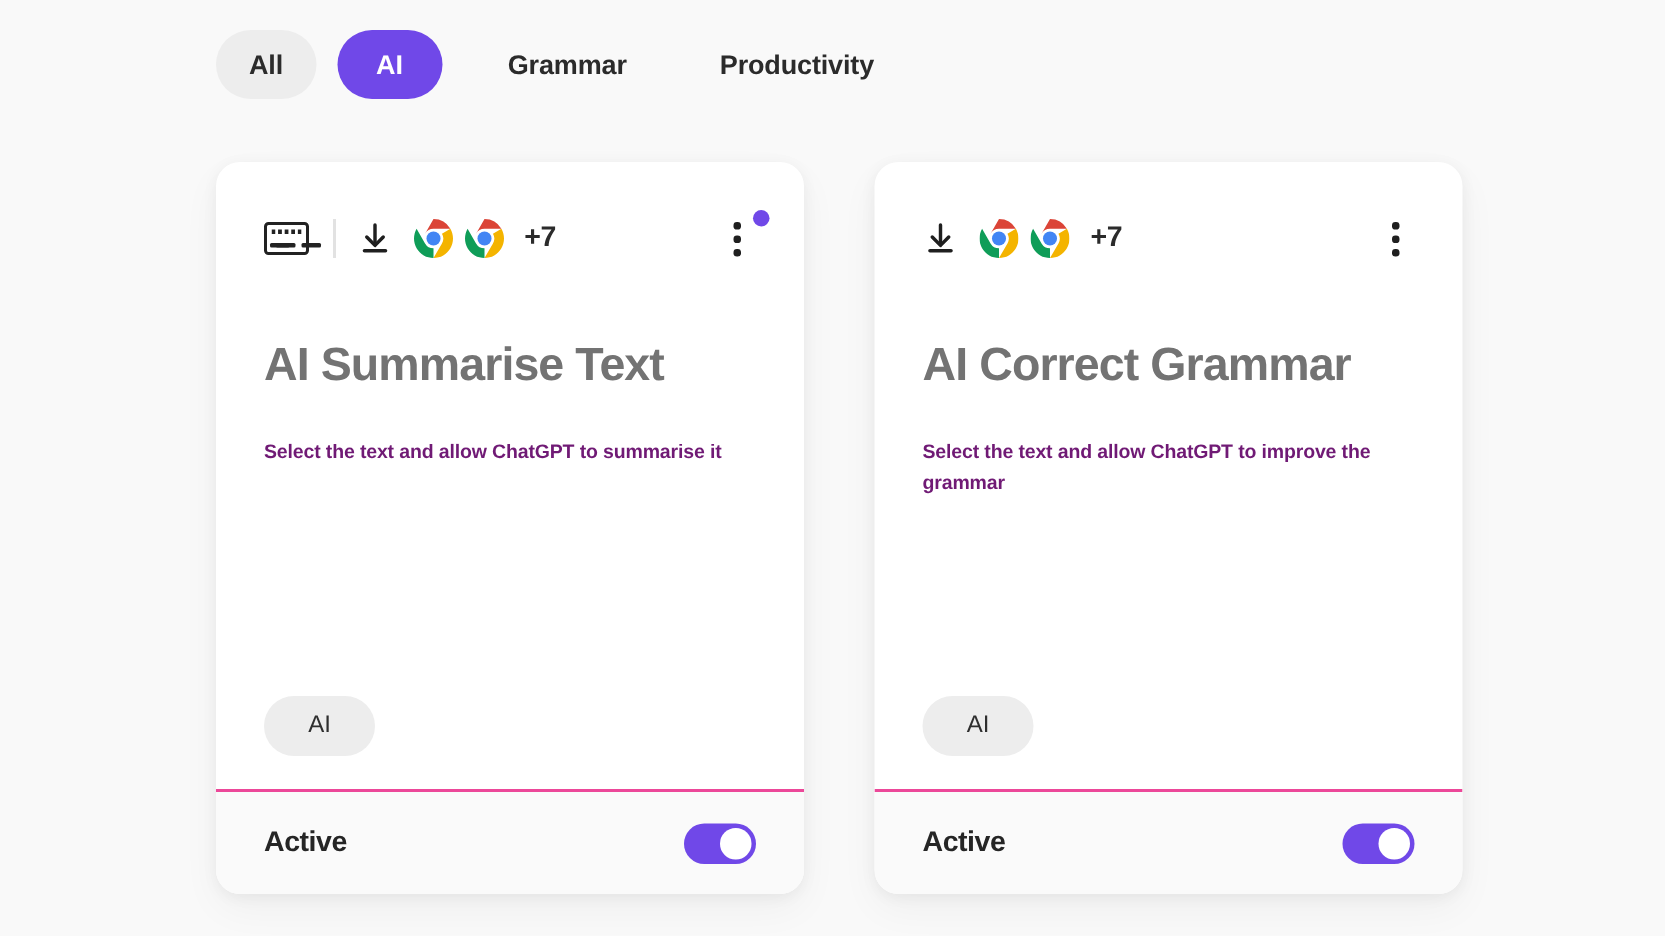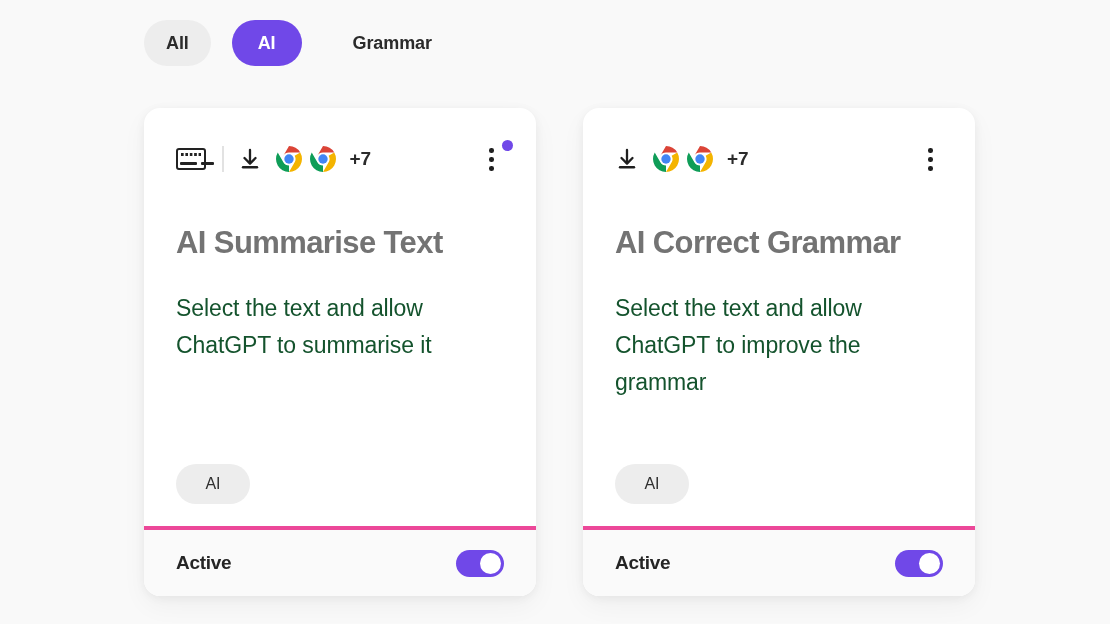--- a/index.html
+++ b/index.html
@@ -20,21 +20,21 @@
     background: #f9f9f9;
   }
 
   
   .filter-bar {
     position: absolute;
     left: 144px;
     top: 20px;
     display: flex;
     align-items: flex-start;
-    gap: 11px;
+    gap: 4px;
   }
 
   .chip {
     display: flex;
     align-items: center;
     justify-content: center;
     height: 46px;
     padding: 0 22px;
     border-radius: 23px;
     font-size: 18px;
@@ -166,25 +166,26 @@
     font-size: 31px;
     line-height: 1.34;
     font-weight: 700;
     letter-spacing: -0.6px;
     color: #737373;
   }
 
   
   .card-desc {
     margin-top: 26px;
-    font-size: 23px;
+    font-size: 13px;
     line-height: 1.62;
-    color: #14532d;
+    color: #701a75;
     letter-spacing: -0.1px;
     max-width: 330px;
+    font-weight: bold;
   }
 
   .tag-row {
     margin-top: auto;
     margin-bottom: 22px;
     display: flex;
   }
   .tag {
     display: inline-flex;
     align-items: center;
@@ -198,21 +199,21 @@
     font-weight: 500;
     color: #2f2f2f;
     letter-spacing: -0.1px;
   }
 
   
   .card-foot {
     flex: 0 0 auto;
     height: 70px;
     background: #fafafa;
-    border-top: 4px solid #ec4899;
+    border-top: 2px solid #ec4899;
     display: flex;
     align-items: center;
     padding: 0 32px;
   }
   .foot-label {
     font-size: 19px;
     font-weight: 700;
     color: #252525;
     letter-spacing: -0.3px;
   }
@@ -237,20 +238,21 @@
 </style>
 </head>
 <body>
 
 <div class="page">
 
   <div class="filter-bar">
     <div class="chip grey">All</div>
     <div class="chip active">AI</div>
     <div class="chip plain">Grammar</div>
+    <div class="chip plain">Productivity</div>
   </div>
 
   <div class="card" id="card-0">
     <div class="card-body">
 
       <div class="card-head">
         <div class="kbd-icon"></div>
         <div class="divider"></div>
 
         <svg class="dl-icon" width="24" height="24" viewBox="0 0 24 24">

